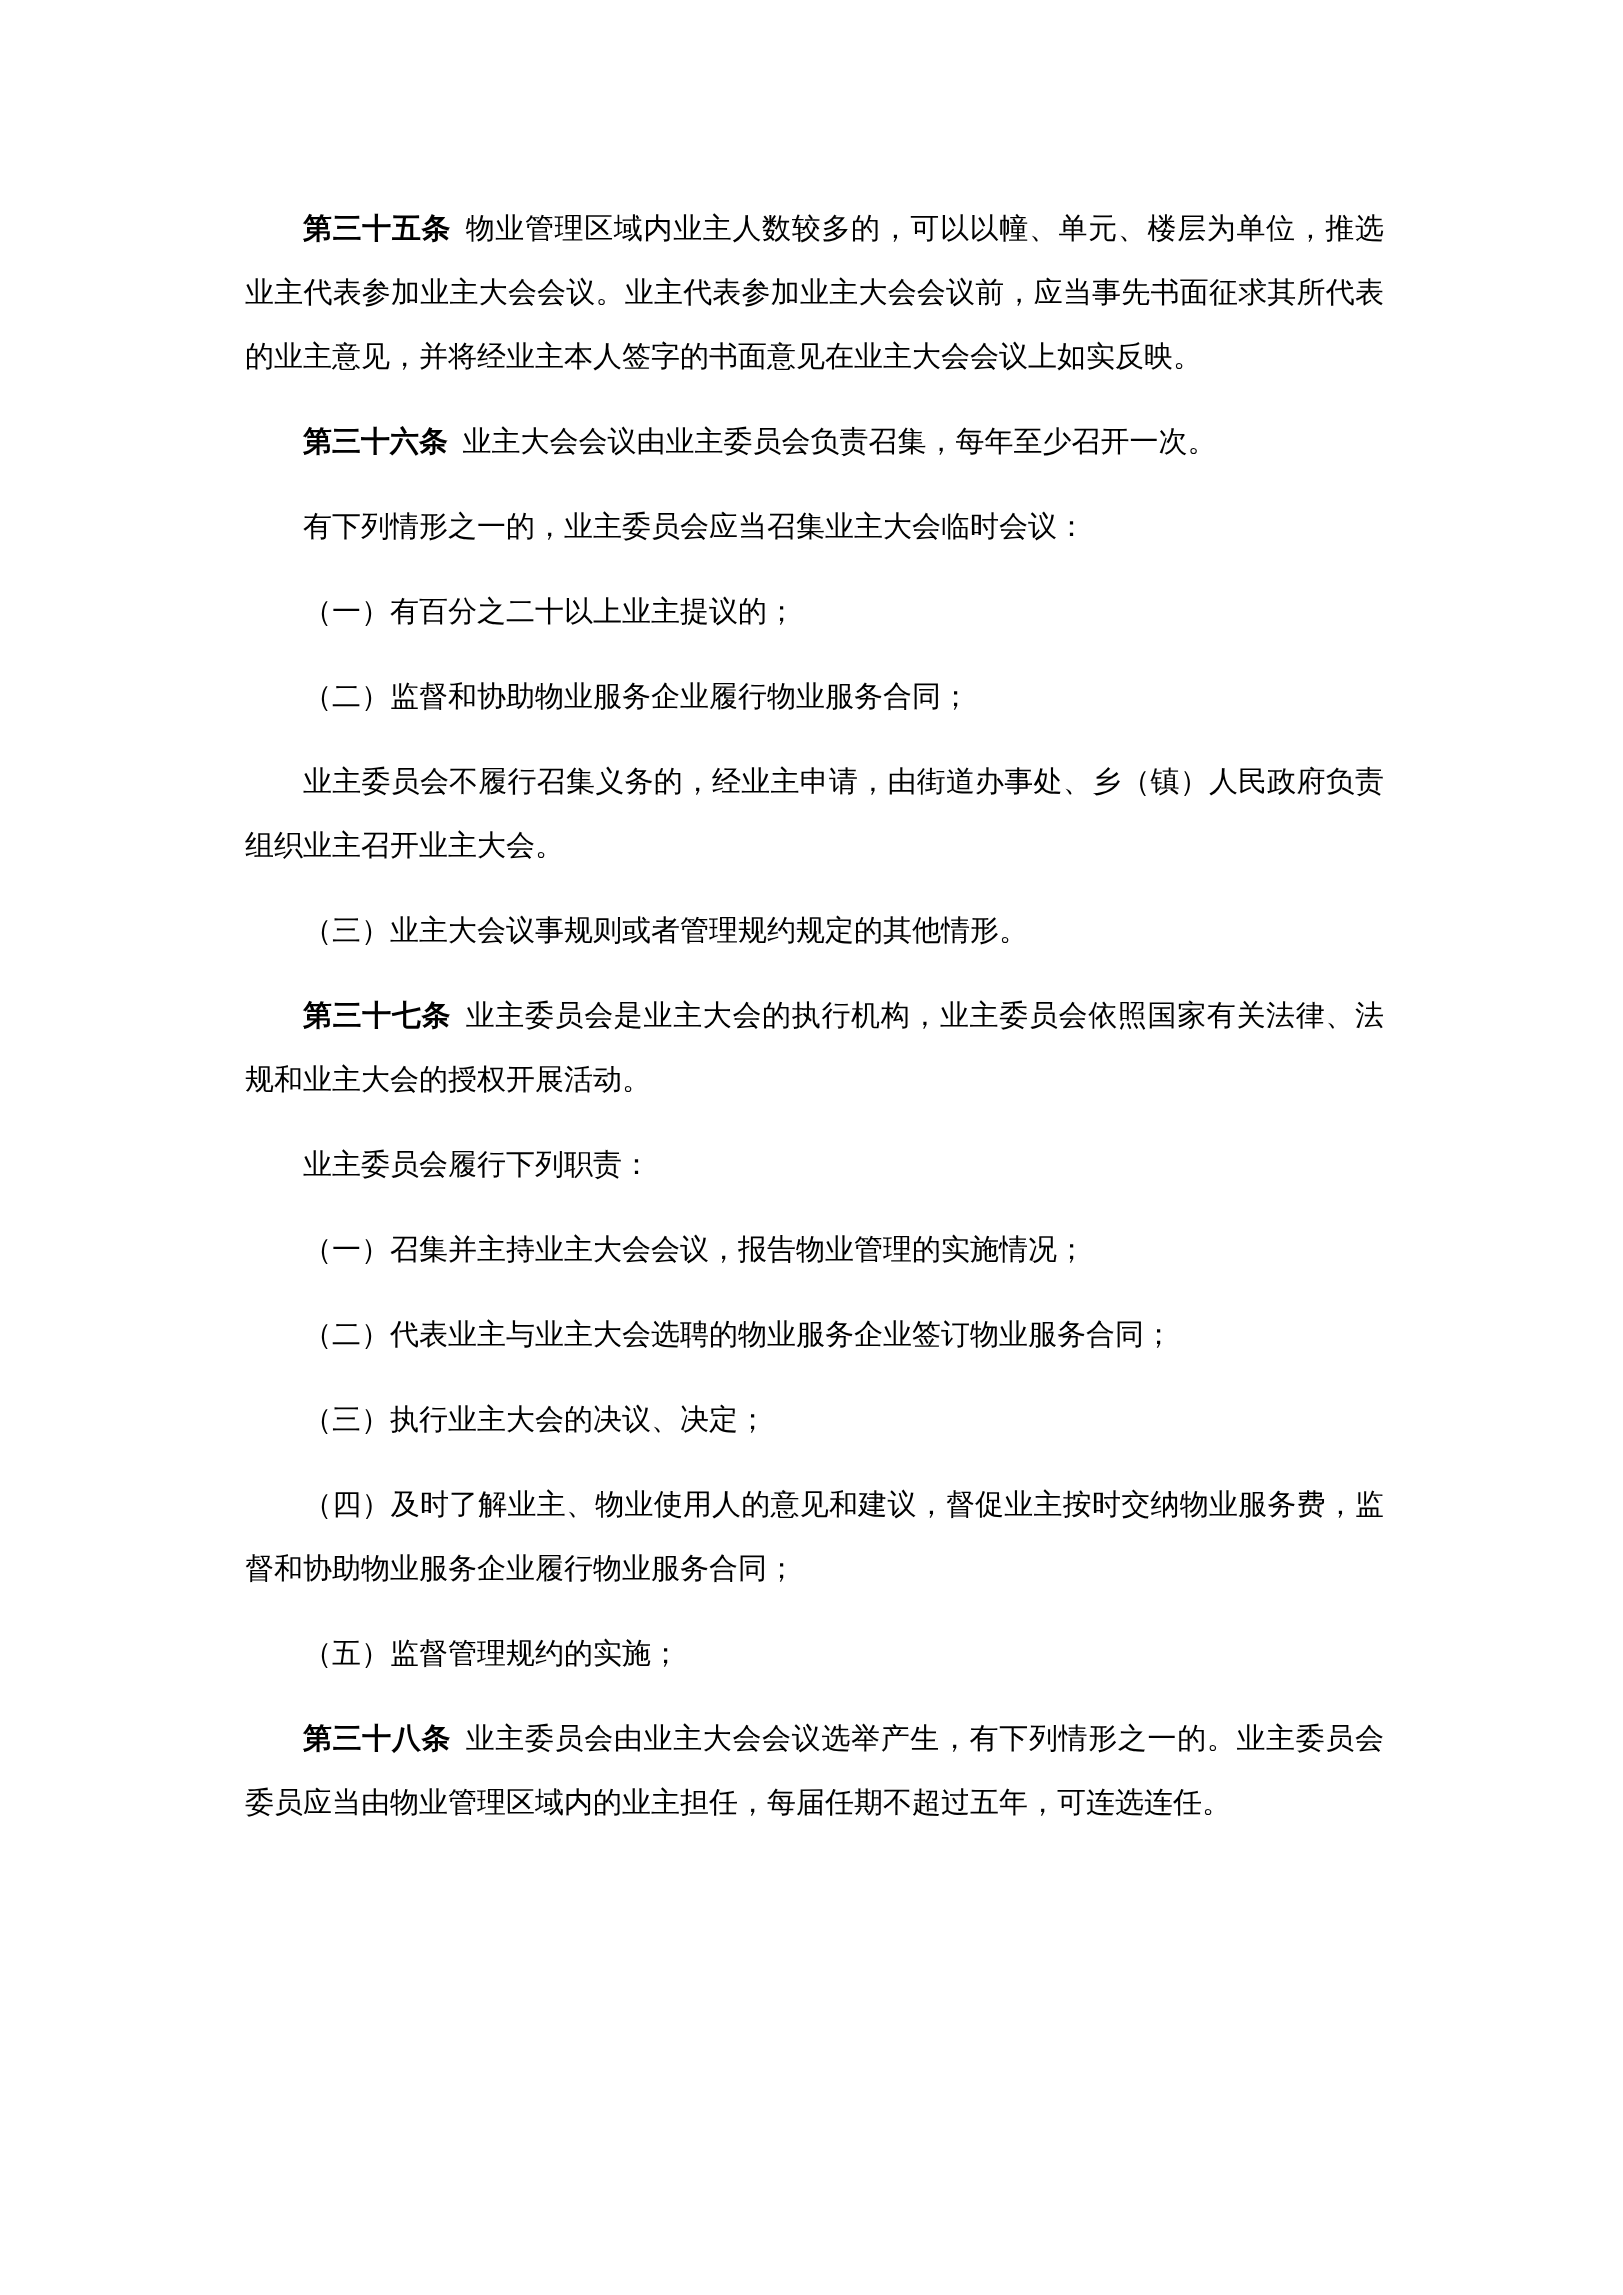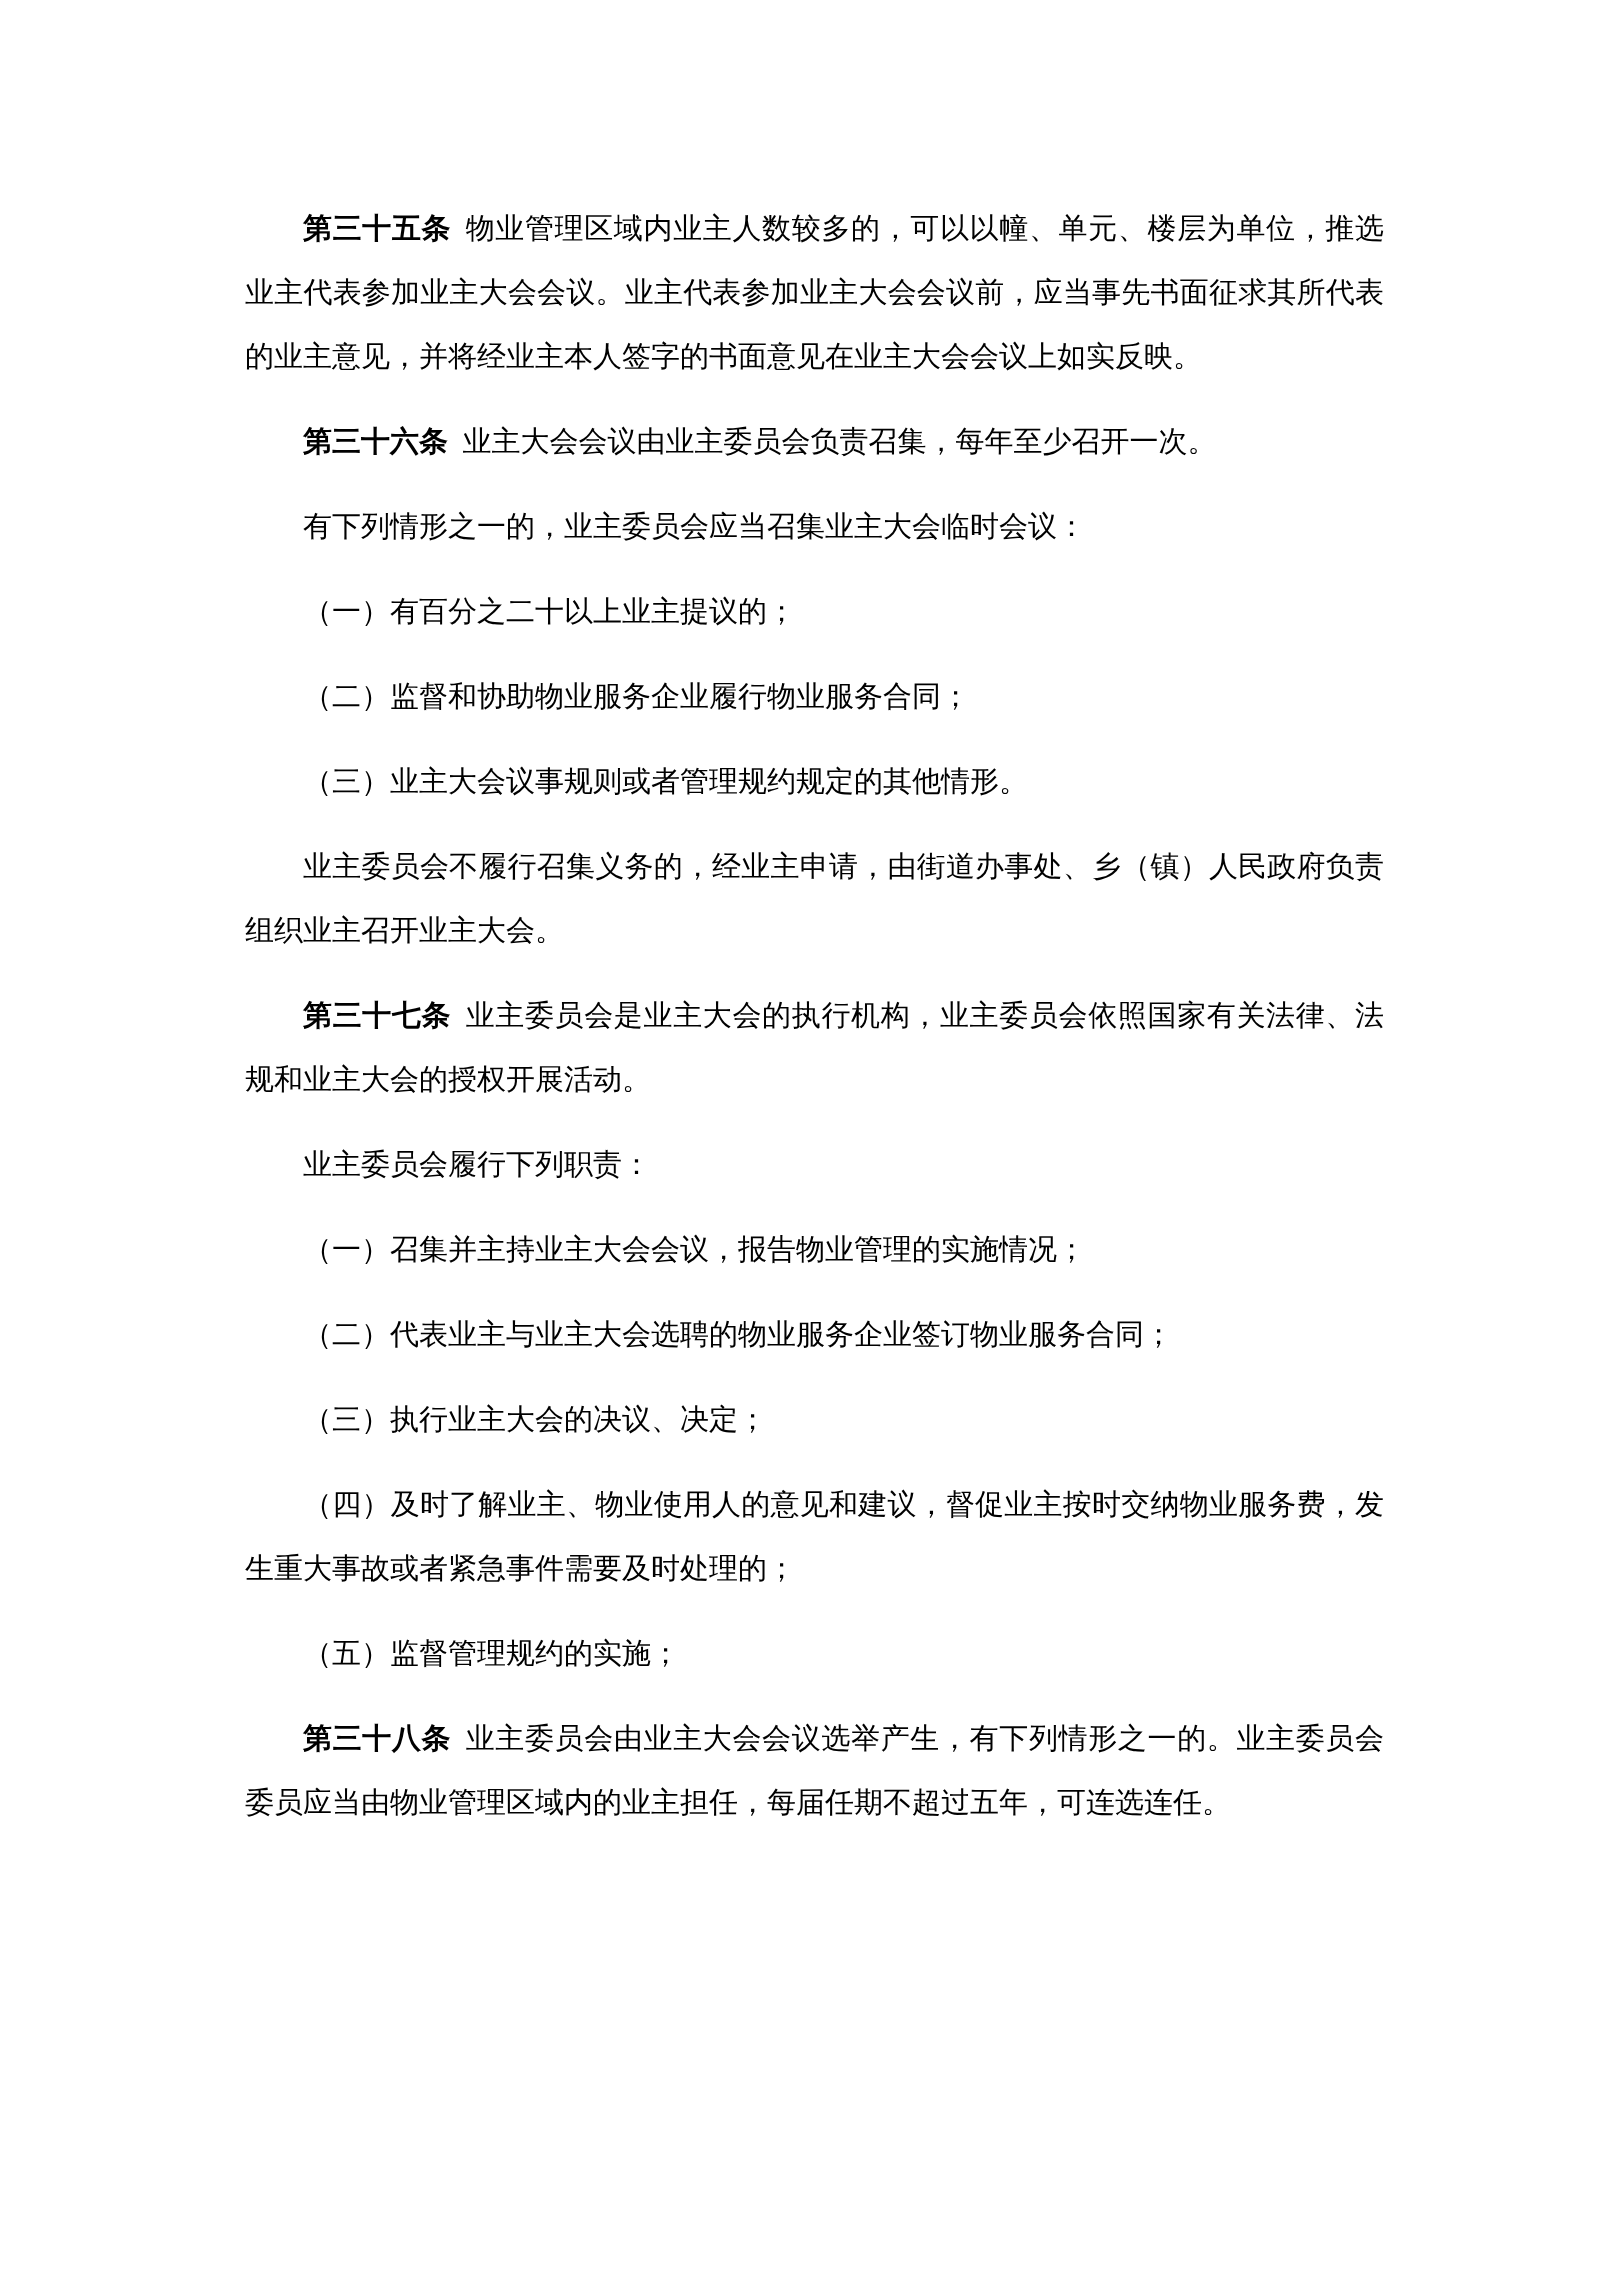--- a/index.html
+++ b/index.html
@@ -44,25 +44,25 @@
 </head>
 <body>
 
 <div class="page">
   <div class="doc-body" id="doc-body">
       <p class="para article"><span class="term">第三十五条</span><span class="body-text">物业管理区域内业主人数较多的，可以以幢、单元、楼层为单位，推选业主代表参加业主大会会议。业主代表参加业主大会会议前，应当事先书面征求其所代表的业主意见，并将经业主本人签字的书面意见在业主大会会议上如实反映。</span></p>
       <p class="para article"><span class="term">第三十六条</span><span class="body-text">业主大会会议由业主委员会负责召集，每年至少召开一次。</span></p>
       <p class="para plain"><span class="body-text">有下列情形之一的，业主委员会应当召集业主大会临时会议：</span></p>
       <p class="para plain"><span class="body-text">（一）有百分之二十以上业主提议的；</span></p>
       <p class="para plain"><span class="body-text">（二）监督和协助物业服务企业履行物业服务合同；</span></p>
+      <p class="para plain"><span class="body-text">业主委员会不履行召集义务的，经业主申请，由街道办事处、乡（镇）人民政府负责组织业主召开业主大会。</span></p>
       <p class="para plain"><span class="body-text">（三）业主大会议事规则或者管理规约规定的其他情形。</span></p>
-      <p class="para plain"><span class="body-text">业主委员会不履行召集义务的，经业主申请，由街道办事处、乡（镇）人民政府负责组织业主召开业主大会。</span></p>
       <p class="para article"><span class="term">第三十七条</span><span class="body-text">业主委员会是业主大会的执行机构，业主委员会依照国家有关法律、法规和业主大会的授权开展活动。</span></p>
       <p class="para plain"><span class="body-text">业主委员会履行下列职责：</span></p>
       <p class="para plain"><span class="body-text">（一）召集并主持业主大会会议，报告物业管理的实施情况；</span></p>
       <p class="para plain"><span class="body-text">（二）代表业主与业主大会选聘的物业服务企业签订物业服务合同；</span></p>
       <p class="para plain"><span class="body-text">（三）执行业主大会的决议、决定；</span></p>
-      <p class="para plain"><span class="body-text">（四）及时了解业主、物业使用人的意见和建议，督促业主按时交纳物业服务费，发生重大事故或者紧急事件需要及时处理的；</span></p>
+      <p class="para plain"><span class="body-text">（四）及时了解业主、物业使用人的意见和建议，督促业主按时交纳物业服务费，监督和协助物业服务企业履行物业服务合同；</span></p>
       <p class="para plain"><span class="body-text">（五）监督管理规约的实施；</span></p>
       <p class="para article"><span class="term">第三十八条</span><span class="body-text">业主委员会由业主大会会议选举产生，有下列情形之一的。业主委员会委员应当由物业管理区域内的业主担任，每届任期不超过五年，可连选连任。</span></p>
     </div>
 </div>
 
 
 </body></html>

